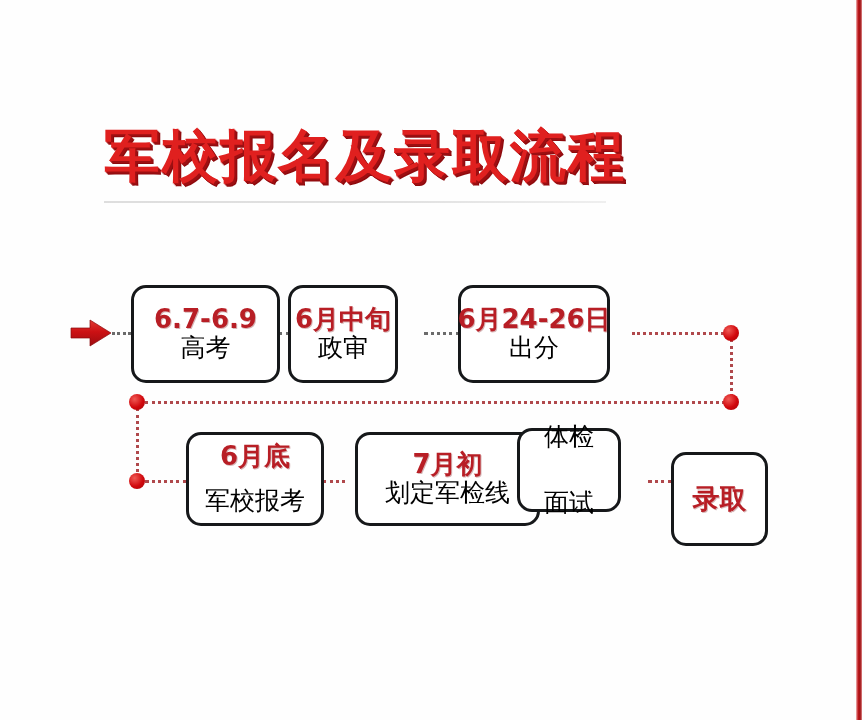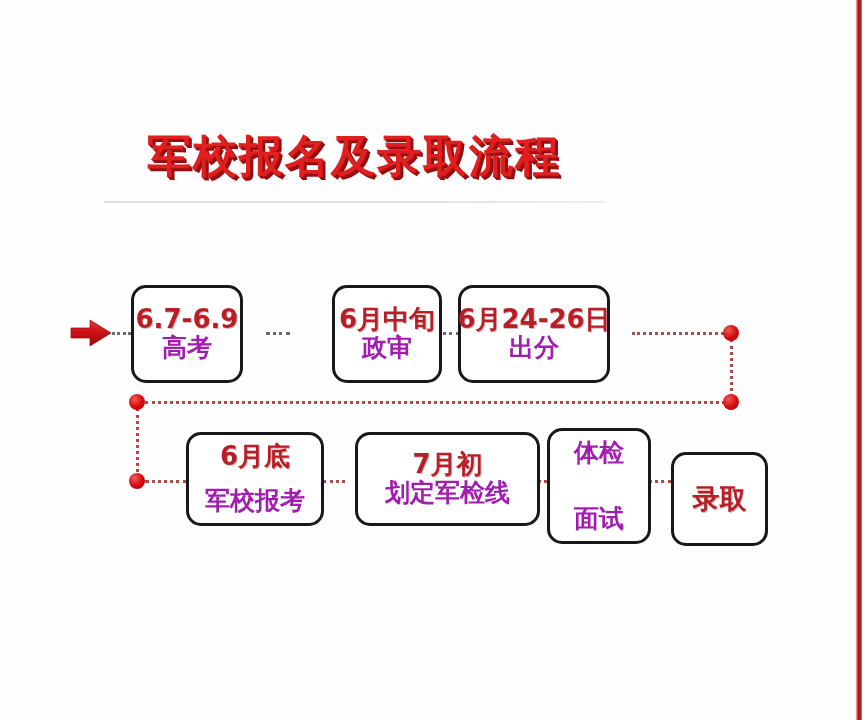--- a/index.html
+++ b/index.html
@@ -31,31 +31,30 @@
   
   .title-block {
     position: absolute;
     left: 104px;
     top: 120px;
     width: 520px;
     height: 80px;
   }
   .title-text {
     font-family: "DejaVu Sans", "Liberation Sans", sans-serif;
-    font-size: 44px;
+    font-size: 56px;
     font-weight: bold;
     line-height: 72px;
     letter-spacing: 2px;
     color: #e0201f;
     text-shadow:
        2px 2px 0 #9d0f12,
        3px 3px 0 #8d0a0d,
        1px 1px 0 #c01a1c;
     white-space: nowrap;
-    margin-left: 43px;
   }
   .title-rule {
     position: absolute;
     left: 104px;
     top: 201px;
     width: 502px;
     height: 2px;
     background: linear-gradient(to right, #d8d8d8 0%, #dcdcdc 60%, #ececec 100%);
     opacity: .85;
   }
@@ -78,22 +77,22 @@
     font-size: 26px;
     font-weight: bold;
     color: #b81e25;
     line-height: 1.12;
     white-space: nowrap;
     text-shadow: 1px 1px 0 rgba(120,10,14,.30);
   }
   .node-label {
     font-family: "DejaVu Sans", "Liberation Sans", sans-serif;
     font-size: 25px;
-    font-weight: 700;
-    color: #a21caf;
+    font-weight: 400;
+    color: #000000;
     line-height: 1.14;
     white-space: nowrap;
     text-align: center;
   }
   .node-label.stacked { line-height: 1.05; }
   .node-date.solo {
     font-size: 27px;
   }
   .node-date:empty, .node-label:empty { display: none; }
 
@@ -169,46 +168,46 @@
   <div class="conn-h" style="left:145px; top:401px; width:580px;"></div>
   <div class="dot" style="left:129px; top:394px;"></div>
   <div class="conn-v" style="left:136px; top:408px; height:70px;"></div>
   <div class="dot" style="left:129px; top:473px;"></div>
   <div class="conn-h" style="left:145px; top:480px; width:42px;"></div>
 
   <div class="conn-h" style="left:323px; top:480px; width:22px;"></div>
   <div class="conn-h" style="left:526px; top:480px; width:21px;"></div>
   <div class="conn-h" style="left:648px; top:480px; width:24px;"></div>
 
-  <div class="node" style="left:131px; top:285px; width:112px; height:98px;">
+  <div class="node" style="left:131px; top:285px; width:149px; height:98px;">
     <div class="node-date">6.7-6.9</div>
     <div class="node-label">高考</div>
   </div>
 
-  <div class="node" style="left:288px; top:285px; width:110px; height:98px;margin-left:44px;">
+  <div class="node" style="left:288px; top:285px; width:110px; height:98px;">
     <div class="node-date">6月中旬</div>
     <div class="node-label">政审</div>
   </div>
 
   <div class="node" style="left:458px; top:285px; width:152px; height:98px;">
     <div class="node-date">6月24-26日</div>
     <div class="node-label">出分</div>
   </div>
 
   <div class="node" style="left:186px; top:432px; width:138px; height:94px;gap:16px;">
     <div class="node-date">6月底</div>
     <div class="node-label">军校报考</div>
   </div>
 
   <div class="node" style="left:343px; top:432px; width:185px; height:94px;margin-left:12px;">
     <div class="node-date">7月初</div>
     <div class="node-label">划定军检线</div>
   </div>
 
-  <div class="node" style="left:547px; top:428px; width:104px; height:116px;gap:40px;">
+  <div class="node" style="left:517px; top:428px; width:104px; height:84px;gap:40px;">
     <div class="node-label stacked">体检</div>
     <div class="node-label stacked">面试</div>
   </div>
 
   <div class="node" style="left:671px; top:452px; width:97px; height:94px;">
     <div class="node-date solo">录取</div>
   </div>
 
 </div>
 

